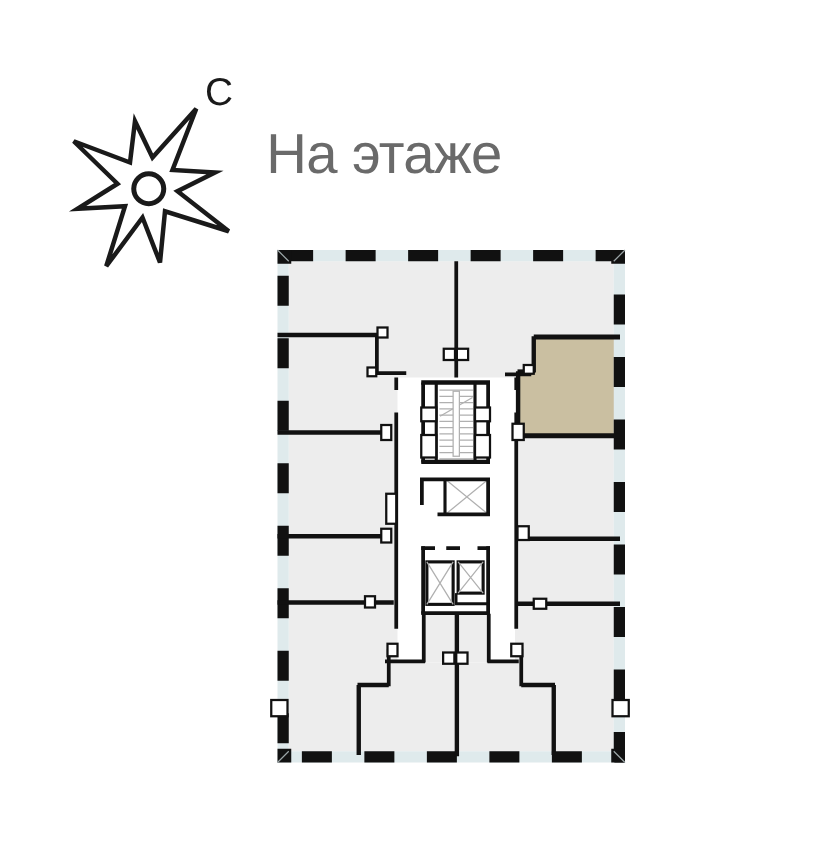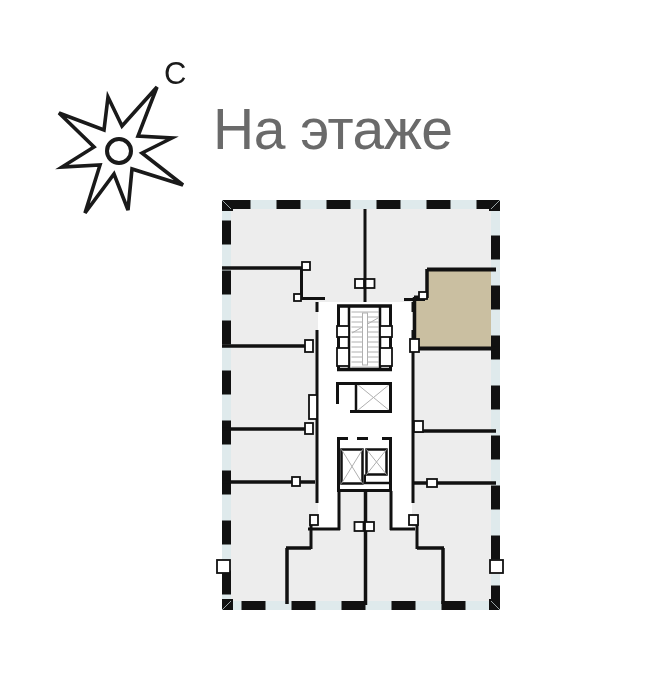--- a/index.html
+++ b/index.html
@@ -15,21 +15,21 @@
   html,body{margin:0;padding:0;}
   body{
     width:660px;height:673px;
     background:var(--background);
     font-family:"Liberation Sans", sans-serif;
     position:relative;overflow:hidden;
   }
   .canvas{position:absolute;inset:0;}
   .page-title{
     position:absolute;left:213px;top:98px;
-    font-size:57px;line-height:1.1;font-weight:400;
+    font-size:45px;line-height:1.1;font-weight:400;
     color:var(--title);letter-spacing:-0.5px;
     white-space:nowrap;
   }
   svg.plan{position:absolute;left:0;top:0;}
   
   .wall{stroke:var(--wall);fill:none;stroke-linecap:butt;}
   .thin{stroke:var(--detail);fill:none;stroke-width:1;}
   .room-fill{fill:var(--room);}
   .corridor-fill{fill:var(--corridor);}
   .unit-fill{fill:var(--highlight);stroke:none;}

